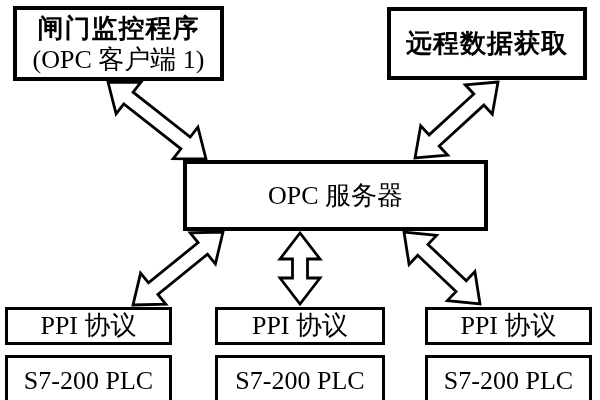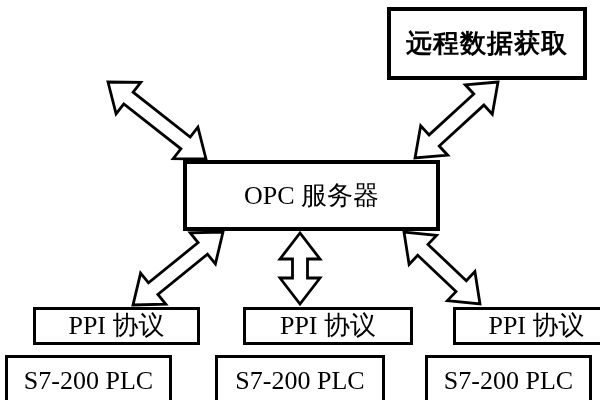--- a/index.html
+++ b/index.html
@@ -23,42 +23,46 @@
   }
   .node.thin{border-width:3px;}
   .line{white-space:nowrap;line-height:31px;font-size:26px;}
   .line.cjk-bold{font-weight:bold;letter-spacing:1px;}
   .line.sub{font-size:26px;}
   .ppi-label{font-size:26px;line-height:1;}
   .plc-label{font-size:26px;line-height:1;}
   
   #node-client1{left:13px;top:6px;width:211px;height:75px;}
   #node-client2{left:387px;top:7px;width:200px;height:73px;}
-  #node-server{left:183px;top:160px;width:257px;height:71px;text-align:center;}
-  .ppi-box{height:38px;margin-left:28px;}
+  #node-server{left:183px;top:160px;width:305px;height:71px;text-align:center;}
+  .ppi-box{height:38px;}
   .plc-box{height:51px;}
   #ppi-1,#plc-1{left:5px;width:167px;}
   #ppi-2,#plc-2{left:215px;width:170px;}
   #ppi-3,#plc-3{left:425px;width:167px;}
   #ppi-1,#ppi-2,#ppi-3{top:307px;}
   #plc-1,#plc-2,#plc-3{top:355px;}
 </style>
 </head>
 <body>
 
 <div class="canvas">
 
   <svg id="arrows" class="arrow-layer" viewBox="0 0 600 400">
       <polygon points="108,82 116.1,113.8 123.8,104 180.9,148.8 173.2,158.7 206,159 197.9,127.2 190.2,137 133.1,92.2 140.8,82.3" fill="#ffffff" stroke="#000000" stroke-width="2.8" stroke-linejoin="miter"></polygon>
       <polygon points="498,82 465.3,84.8 473.8,94 429.1,134.9 420.7,125.7 415,158 447.7,155.2 439.2,146 483.9,105.1 492.3,114.3" fill="#ffffff" stroke="#000000" stroke-width="2.8" stroke-linejoin="miter"></polygon>
       <polygon points="223,232 190.2,232.8 198.1,242.6 148.5,282.8 140.6,273.1 133,305 165.8,304.2 157.9,294.4 207.5,254.2 215.4,263.9" fill="#ffffff" stroke="#000000" stroke-width="2.8" stroke-linejoin="miter"></polygon>
       <polygon points="300,233 280,259 292.5,259 292.5,278 280,278 300,304 320,278 307.5,278 307.5,259 320,259" fill="#ffffff" stroke="#000000" stroke-width="2.8" stroke-linejoin="miter"></polygon>
       <polygon points="404,232 409.1,264.4 417.7,255.3 456,291.6 447.4,300.6 480,304 474.9,271.6 466.3,280.7 428,244.4 436.6,235.4" fill="#ffffff" stroke="#000000" stroke-width="2.8" stroke-linejoin="miter"></polygon>
     </svg>
 
+  <div class="node" id="node-client1">
+    <div class="line cjk-bold">闸门监控程序</div>
+    <div class="line sub">(OPC 客户端 1)</div>
+  </div>
 
   <div class="node" id="node-client2">
     <div class="line cjk-bold">远程数据获取</div>
   </div>
 
   <div class="node" id="node-server">
     <div class="line">OPC 服务器</div>
   </div>
 
   <div class="node thin ppi-box" id="ppi-1">

